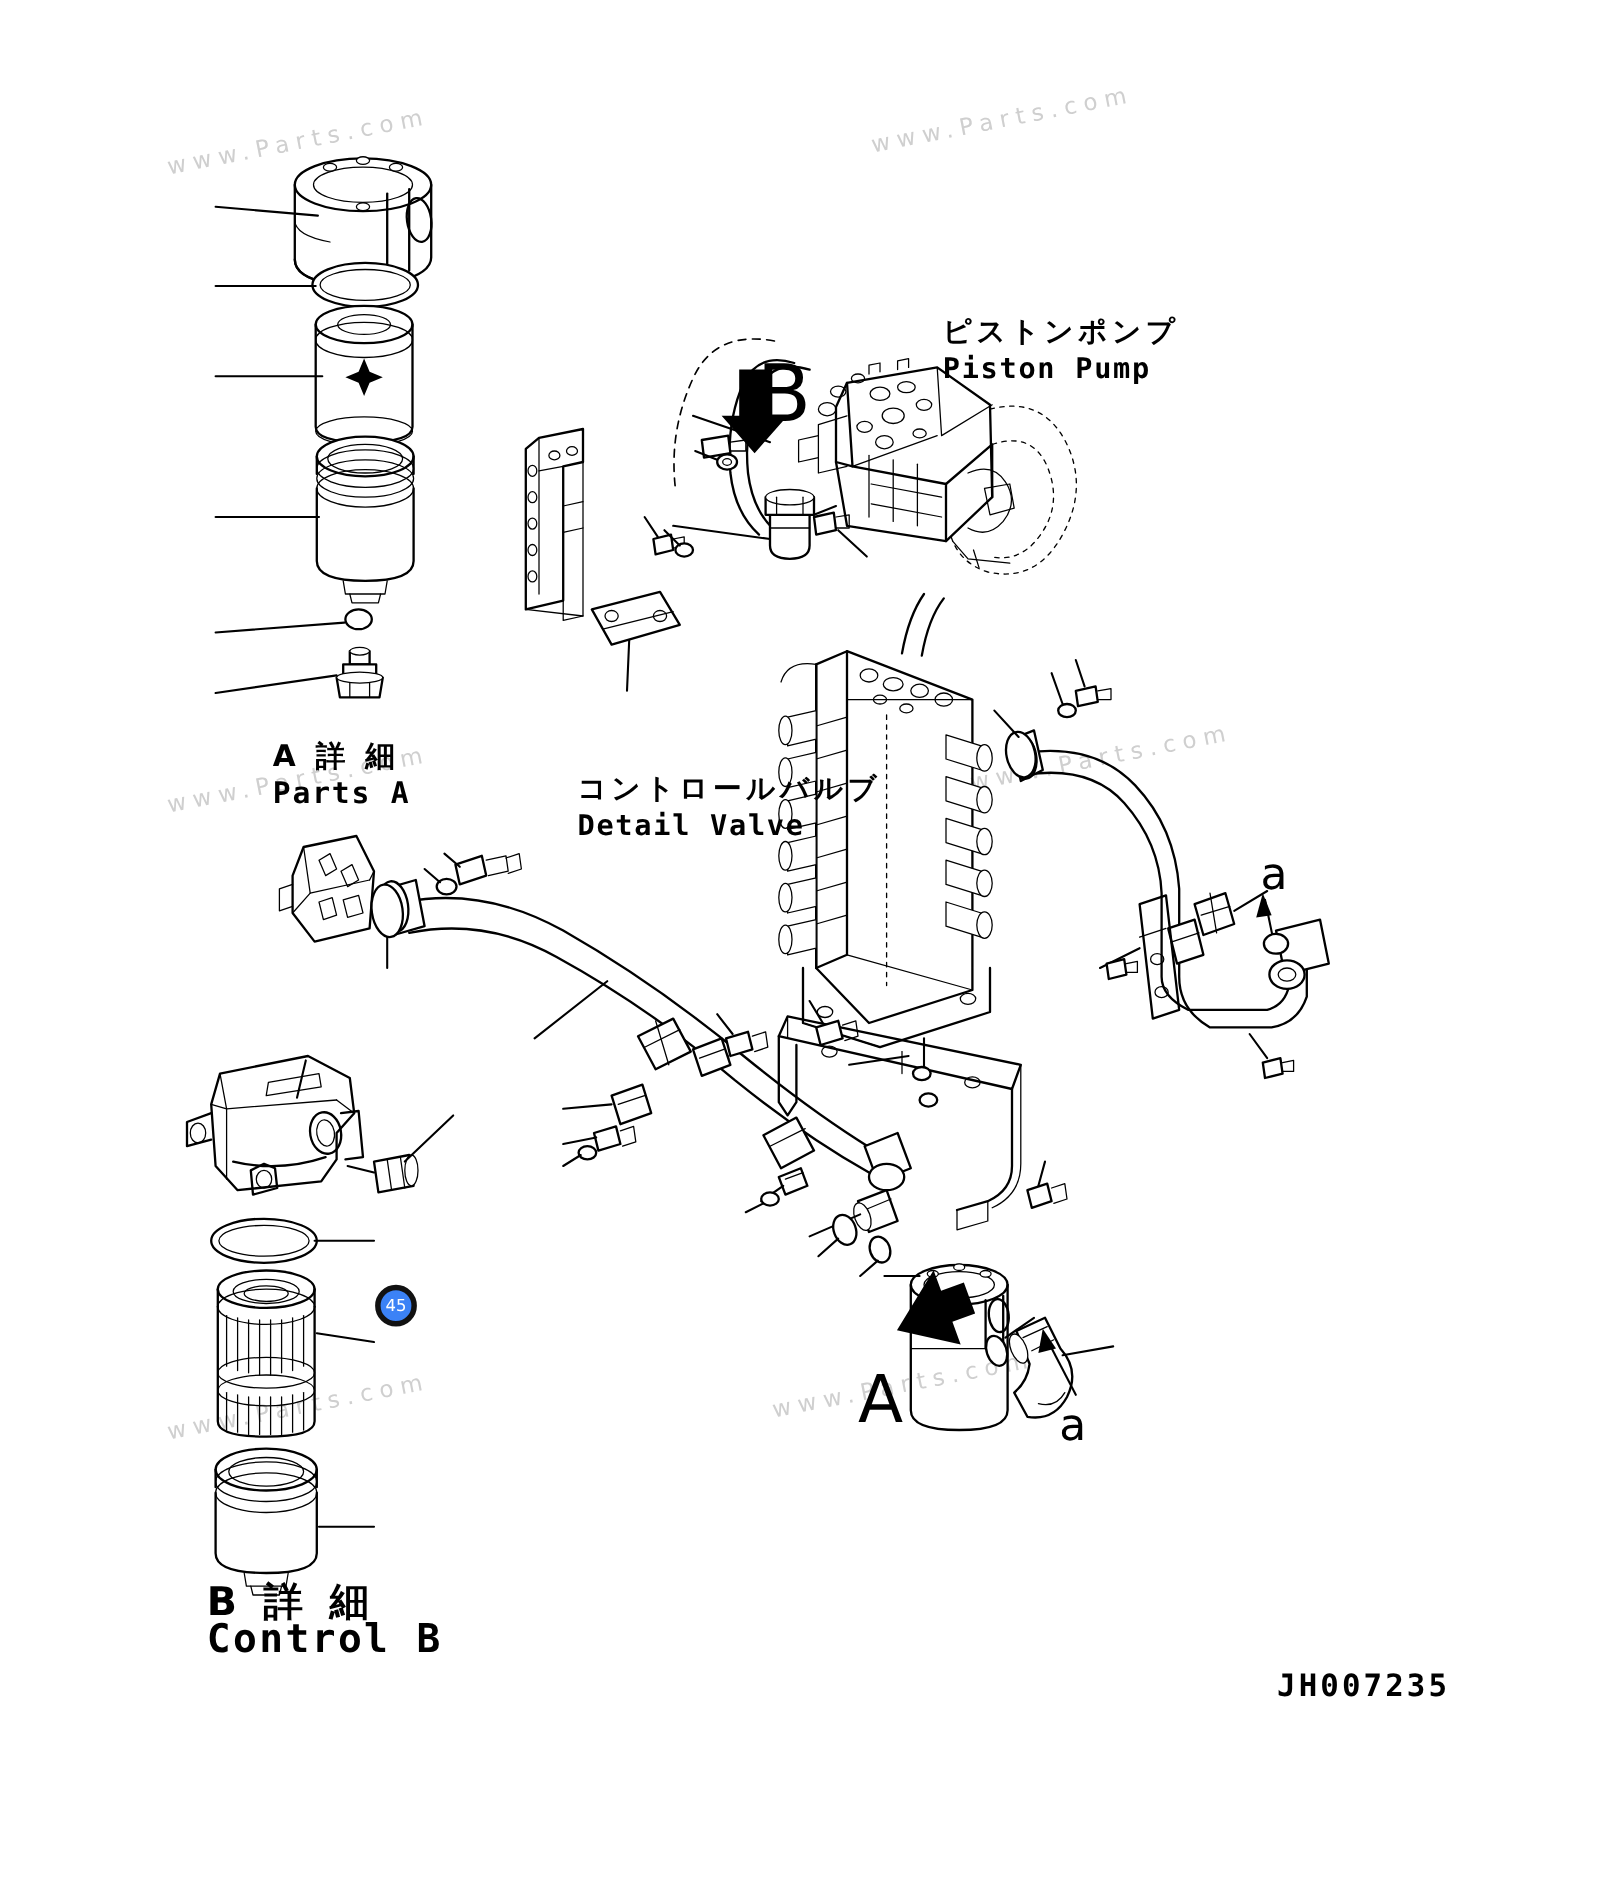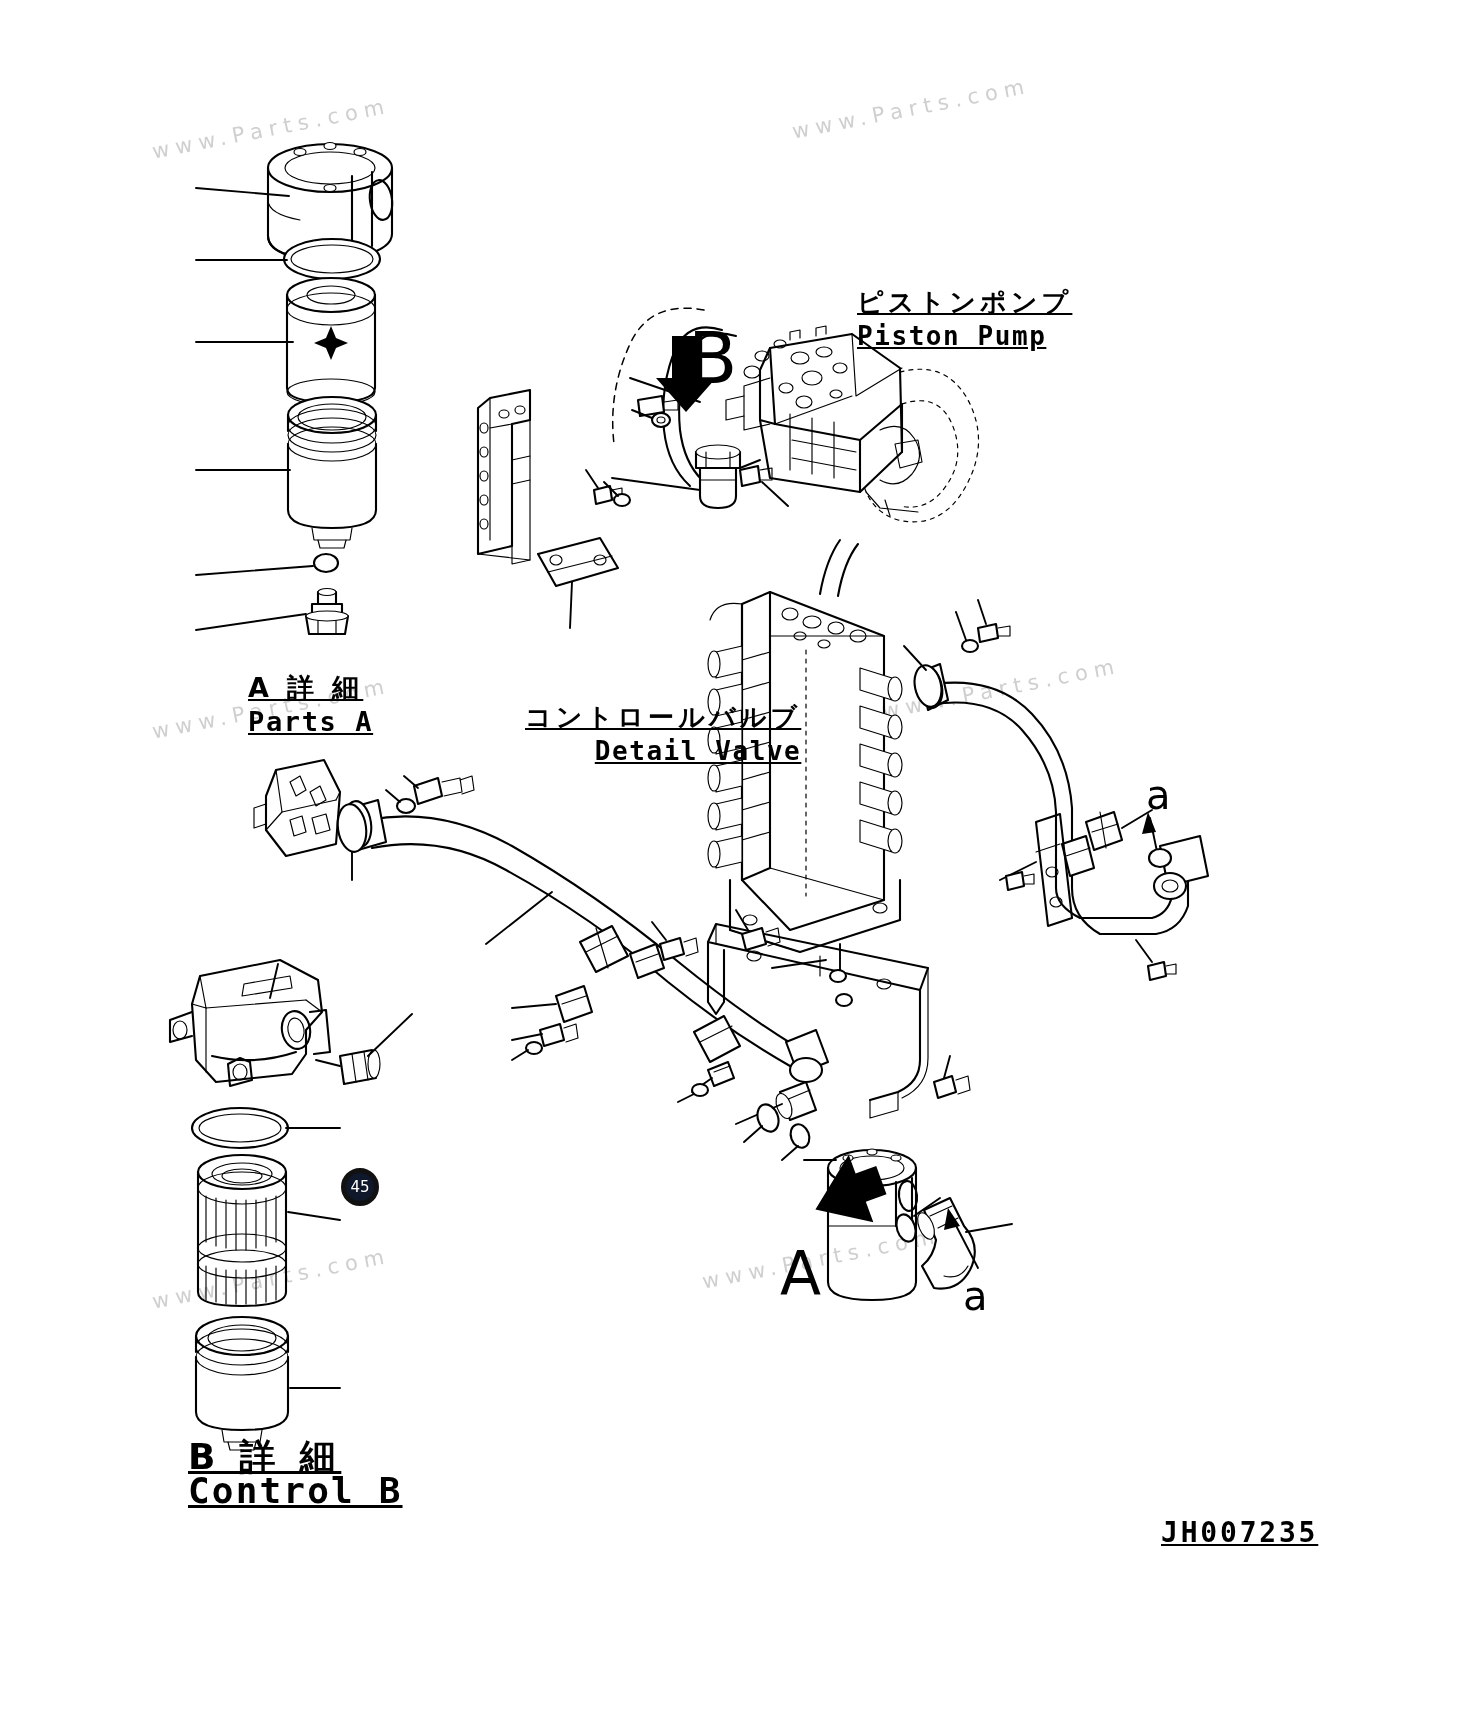--- a/index.html
+++ b/index.html
@@ -12,37 +12,37 @@
   svg.art{position:absolute;left:0;top:0;width:1466px;height:1716px;overflow:visible;}
   .ln{fill:none;stroke:#000;stroke-width:2.1;stroke-linecap:round;stroke-linejoin:round;}
   .ln-hair{fill:none;stroke:#000;stroke-width:1.15;stroke-linecap:round;stroke-linejoin:round;}
   .leader{fill:none;stroke:#000;stroke-width:1.9;stroke-linecap:round;}
   .dash{fill:none;stroke:#000;stroke-width:1.5;stroke-dasharray:7 6;stroke-linecap:round;}
   .dash-fine{fill:none;stroke:#000;stroke-width:1.2;stroke-dasharray:4 5;stroke-linecap:round;}
   .fillw{fill:#ffffff;}
   .fillk{fill:#000000;}
 
   .lbl{position:absolute;white-space:pre;font-family:"DejaVu Sans Mono", monospace;
-       font-weight:700;color:#000;letter-spacing:0.06em;text-decoration:underline;}
+       font-weight:700;color:#000;letter-spacing:0.06em;}
   .lbl-jp{font-family:"DejaVu Sans", sans-serif;font-weight:700;letter-spacing:0.16em;}
 
   #detailA-label{left:248px;top:640px;font-size:27px;line-height:34px;margin-top:31px;}
   #detailB-label{left:188px;top:1440px;font-size:36px;line-height:34px;}
   #pistonpump-label{left:857px;top:285px;font-size:26px;line-height:34px;}
-  #controlvalve-label{left:525px;top:700px;font-size:26px;line-height:34px;text-align:right;}
+  #controlvalve-label{left:525px;top:700px;font-size:26px;line-height:34px;}
   #drawing-no{left:1161px;top:1516px;font-size:28px;letter-spacing:0.1em;}
 
   .mark-letter{position:absolute;font-family:"DejaVu Sans", sans-serif;font-weight:400;color:#000;}
   #mark-B{left:688px;top:322px;font-size:72px;line-height:72px;}
   #mark-A{left:780px;top:1243px;font-size:60px;line-height:60px;}
   #mark-a1{left:1146px;top:775px;font-size:40px;line-height:40px;}
   #mark-a2{left:963px;top:1276px;font-size:40px;line-height:40px;}
 
   #badge-45{position:absolute;left:341px;top:1168px;width:38px;height:38px;border-radius:50%;
-    background:#0f172a;border:5px solid #111;box-sizing:border-box;
+    background:#3b82f6;border:5px solid #111;box-sizing:border-box;
     display:flex;align-items:center;justify-content:center;
     color:#fff;font-family:"DejaVu Sans", sans-serif;font-size:15px;line-height:1;}
 
   .wm{position:absolute;color:#cfcfcf;font-family:"DejaVu Sans", sans-serif;
       font-size:21px;letter-spacing:0.3em;white-space:nowrap;
       transform:rotate(-11deg);transform-origin:left top;pointer-events:none;}
 </style>
 </head>
 <body>
 

